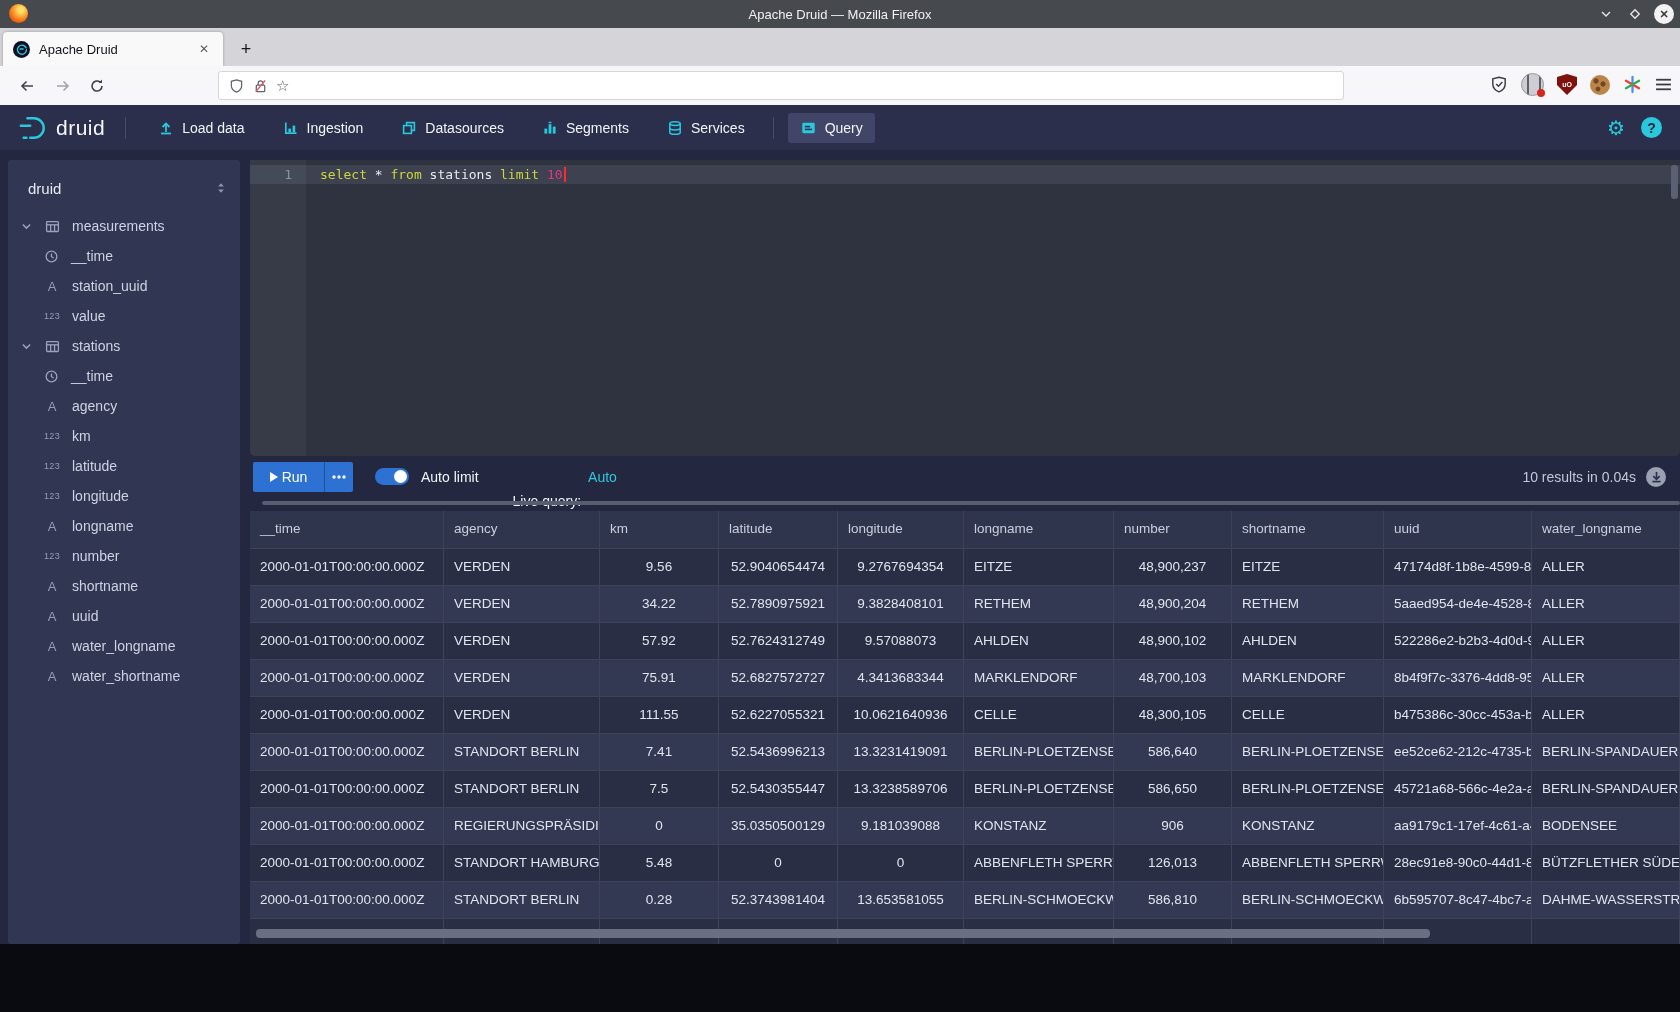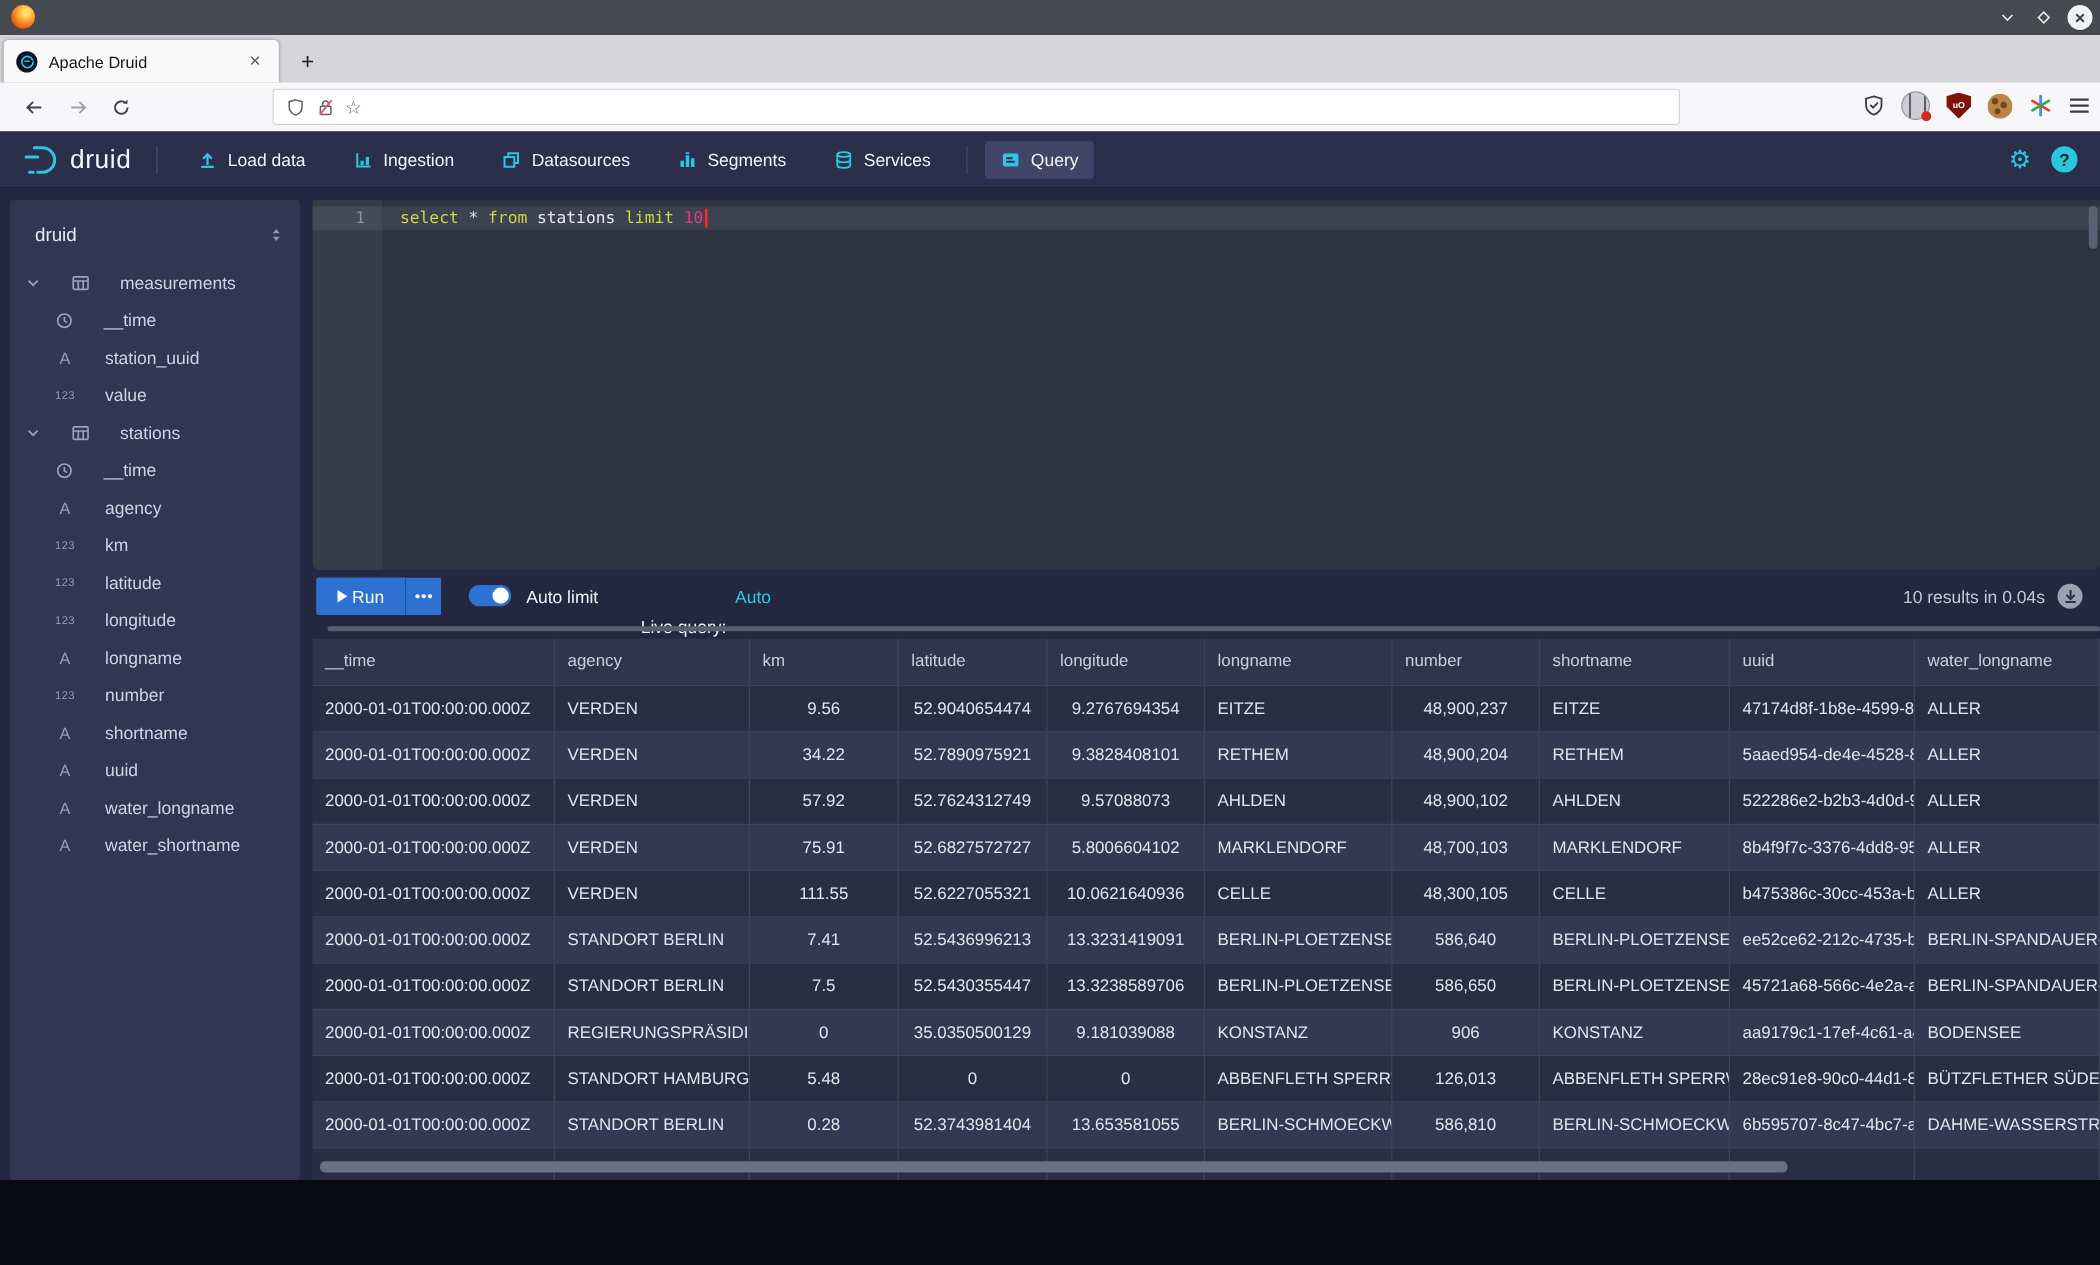--- a/index.html
+++ b/index.html
@@ -68,21 +68,21 @@
   .app{position:absolute;top:150px;left:0;right:0;bottom:0;background:#232840;}
   .black-strip{position:absolute;left:0;right:0;top:794px;height:68px;background:#0a0b10;}
 
   
   .sidebar{position:absolute;left:8px;top:10px;width:232px;height:784px;background:#31365
 
 3;background:#313653;border-radius:3px;}
   .schema-head{position:relative;padding:20px 14px 0 20px;color:#e6e9f4;font-size:15px;}
   .dcaret{position:absolute;right:12px;top:20px;}
   .tree{margin-top:14px;}
-  .tree-item{display:flex;align-items:center;height:30px;color:#ced3e4;font-size:14px;gap:24px;}
+  .tree-item{display:flex;align-items:center;height:30px;color:#ced3e4;font-size:14px;gap:12px;}
   .tree-table{padding-left:12px;}
   .tree-leaf{padding-left:36px;}
   .dt{color:#959cba;flex:none;text-align:center;width:16px;}
   .dt-str{font-size:13px;}
   .dt-num{font-size:9px;letter-spacing:.3px;}
   .tree-label{white-space:nowrap;}
 
   
   .editor{position:absolute;left:250px;right:0;top:10px;height:296px;background:#2f333f;border-radius:0 0 5px 5px;overflow:hidden;}
   .gutter{position:absolute;left:0;top:0;bottom:0;width:56px;background:#373b47;}
@@ -131,20 +131,21 @@
 
   svg{display:block;}
 </style>
 </head>
 <body>
 
 <div class="screen">
 
   <div class="titlebar">
     <span class="ff-logo"></span>
+    <span class="win-title">Apache Druid — Mozilla Firefox</span>
     <span class="win-controls">
       <span class="win-btn">
         <svg width="12" height="12" viewBox="0 0 12 12">
             <path d="M2 4l4 4 4-4" fill="none" stroke="#e8e8ea" stroke-width="1.4"></path>
           </svg>
       </span>
       <span class="win-btn">
         <svg width="12" height="12" viewBox="0 0 12 12">
             <rect x="3" y="3" width="6" height="6" transform="rotate(45 6 6)" fill="none" stroke="#e8e8ea" stroke-width="1.3"></rect>
           </svg>
@@ -506,21 +507,21 @@
             <div class="td center" style="width: 118px;">48,900,102</div>
             <div class="td" style="width: 152px;">AHLDEN</div>
             <div class="td" style="width: 148px;">522286e2-b2b3-4d0d-9a</div>
             <div class="td" style="width: 148px;">ALLER</div>
           </div>
           <div class="tr even">
             <div class="td" style="width: 194px;">2000-01-01T00:00:00.000Z</div>
             <div class="td" style="width: 156px;">VERDEN</div>
             <div class="td center" style="width: 119px;">75.91</div>
             <div class="td center" style="width: 119px;">52.6827572727</div>
-            <div class="td center" style="width: 126px;">5.8006604102</div>
+            <div class="td center" style="width: 126px;">4.3413683344</div>
             <div class="td" style="width: 150px;">MARKLENDORF</div>
             <div class="td center" style="width: 118px;">48,700,103</div>
             <div class="td" style="width: 152px;">MARKLENDORF</div>
             <div class="td" style="width: 148px;">8b4f9f7c-3376-4dd8-95c</div>
             <div class="td" style="width: 148px;">ALLER</div>
           </div>
           <div class="tr odd">
             <div class="td" style="width: 194px;">2000-01-01T00:00:00.000Z</div>
             <div class="td" style="width: 156px;">VERDEN</div>
             <div class="td center" style="width: 119px;">111.55</div>

